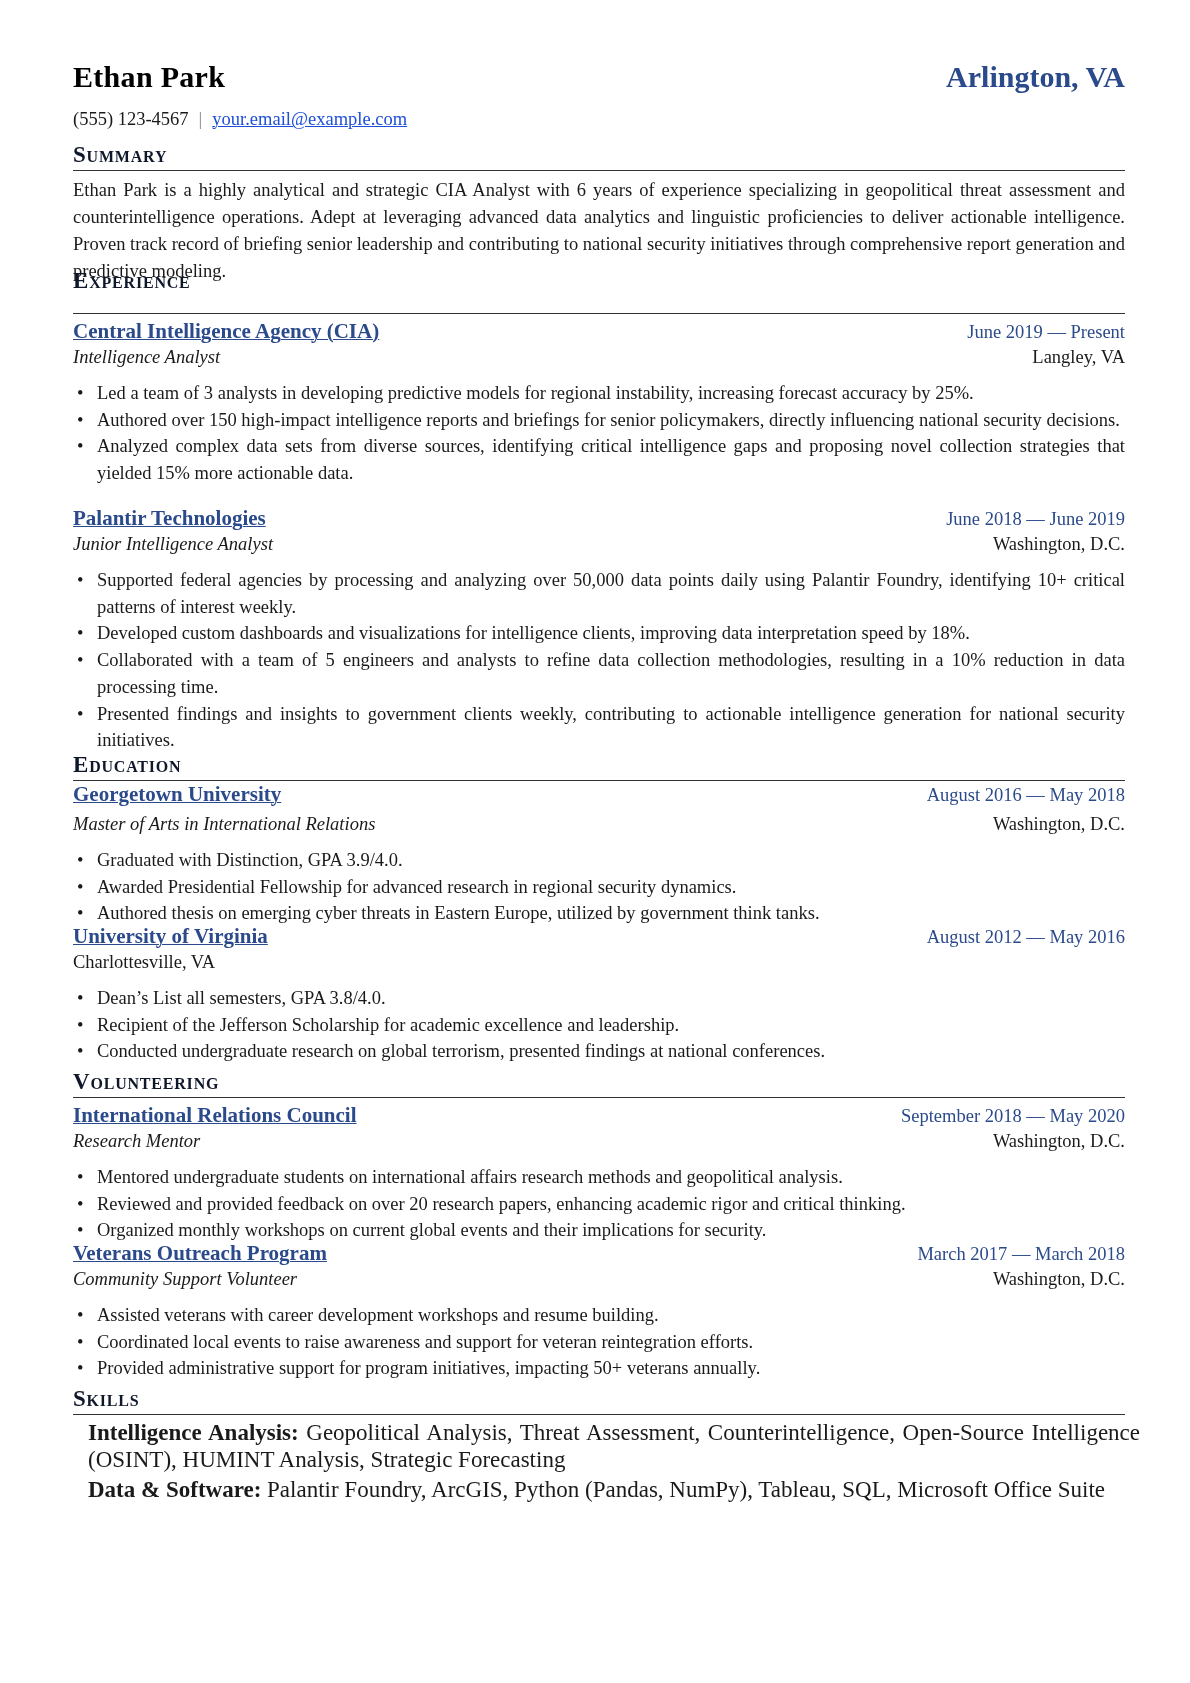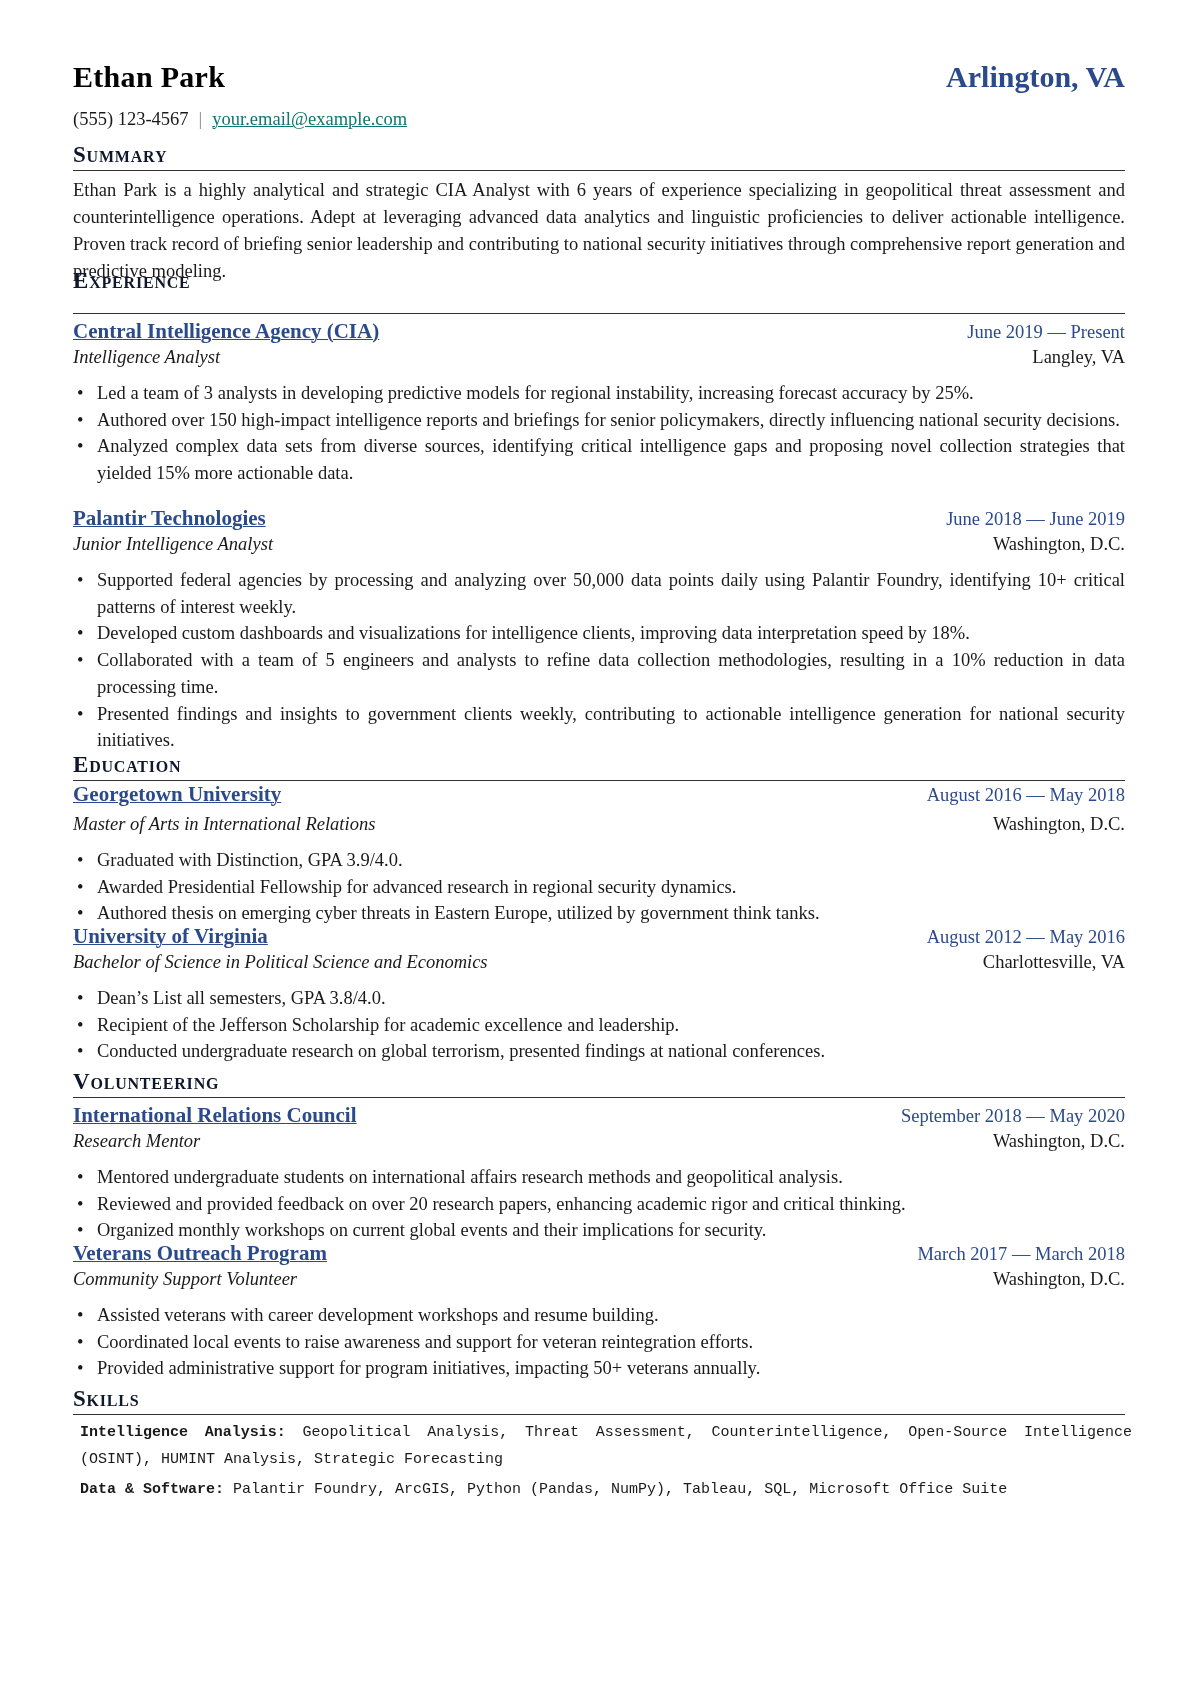--- a/index.html
+++ b/index.html
@@ -3,32 +3,32 @@
 <meta charset="utf-8">
 <style>
   html, body { margin:0; padding:0; background:#fff; }
   body { width:1190px; height:1683px; position:relative; font-family:"Liberation Serif", "DejaVu Serif", serif; color:#1a1a1a; }
   .page { position:absolute; left:73px; top:0; width:1052px; }
   .header-row { position:absolute; top:60px; left:0; width:1052px; display:flex; justify-content:space-between; align-items:baseline; }
   .name { font-size:30px; font-weight:bold; color:#000000; letter-spacing:0.3px; }
   .loc { font-size:30px; font-weight:bold; color:#2b4a8b; }
   .contact { position:absolute; top:109px; left:0; font-size:18.5px; }
   .contact .sep { color:#888; margin:0 10px; }
-  .contact a { color:#0f766e; text-decoration:underline; text-decoration-thickness:1px; }
+  .contact a { color:#1d4ed8; text-decoration:underline; text-decoration-thickness:1px; }
   .section-title { position:absolute; left:0; font-size:23px; font-weight:bold; color:#0f172a; font-variant:small-caps; letter-spacing:0.8px; }
   .rule { position:absolute; left:0; width:1052px; height:0; border-top:1.4px solid #333; }
   .para { position:absolute; left:0; width:1052px; font-size:18.5px; line-height:27px; text-align:justify; }
   .entry-head { position:absolute; left:0; width:1052px; display:flex; justify-content:space-between; align-items:baseline; font-size:18.5px;gap:8px; }
   .org { font-size:21px; font-weight:bold; color:#2b4a8b; text-decoration:underline; text-decoration-thickness:1px; }
   .dates { color:#2b4a8b; }
   .role { font-style:italic; }
   .bullets { position:absolute; left:0; width:1052px; margin:0; padding:0; list-style:none; font-size:18.5px; line-height:26.7px; }
   .bullets li { position:relative; padding-left:24px; text-align:justify; }
   .bullets li::before { content:"•"; position:absolute; left:4px; top:0; }
-  .skill { position:absolute; left:7px; width:1052px; font-size:15px; line-height:26.7px; text-align:justify;font-family:Liberation Mono, monospace; }
+  .skill { position:absolute; left:15px; width:1052px; font-size:23px; line-height:26.7px; text-align:justify; }
   .skill b { font-weight:bold; }
 </style>
 </head>
 <body>
 
 <div class="page">
 
   <div class="header-row">
     <span class="name">Ethan Park</span>
     <span class="loc">Arlington, VA</span>
@@ -88,21 +88,20 @@
     <li>Graduated with Distinction, GPA 3.9/4.0.</li>
     <li>Awarded Presidential Fellowship for advanced research in regional security dynamics.</li>
     <li>Authored thesis on emerging cyber threats in Eastern Europe, utilized by government think tanks.</li>
   </ul>
 
   <div class="entry-head" style="top:924px;">
     <span class="org">University of Virginia</span>
     <span class="dates">August 2012 — May 2016</span>
   </div>
   <div class="entry-head" style="top:952px;">
-    <span class="role">Bachelor of Science in Political Science and Economics</span>
     <span>Charlottesville, VA</span>
   </div>
   <ul class="bullets" style="top:985px;">
     <li>Dean’s List all semesters, GPA 3.8/4.0.</li>
     <li>Recipient of the Jefferson Scholarship for academic excellence and leadership.</li>
     <li>Conducted undergraduate research on global terrorism, presented findings at national conferences.</li>
   </ul>
 
   <div class="section-title" style="top:1069px;">Volunteering</div>
   <div class="rule" style="top:1097px;"></div>

